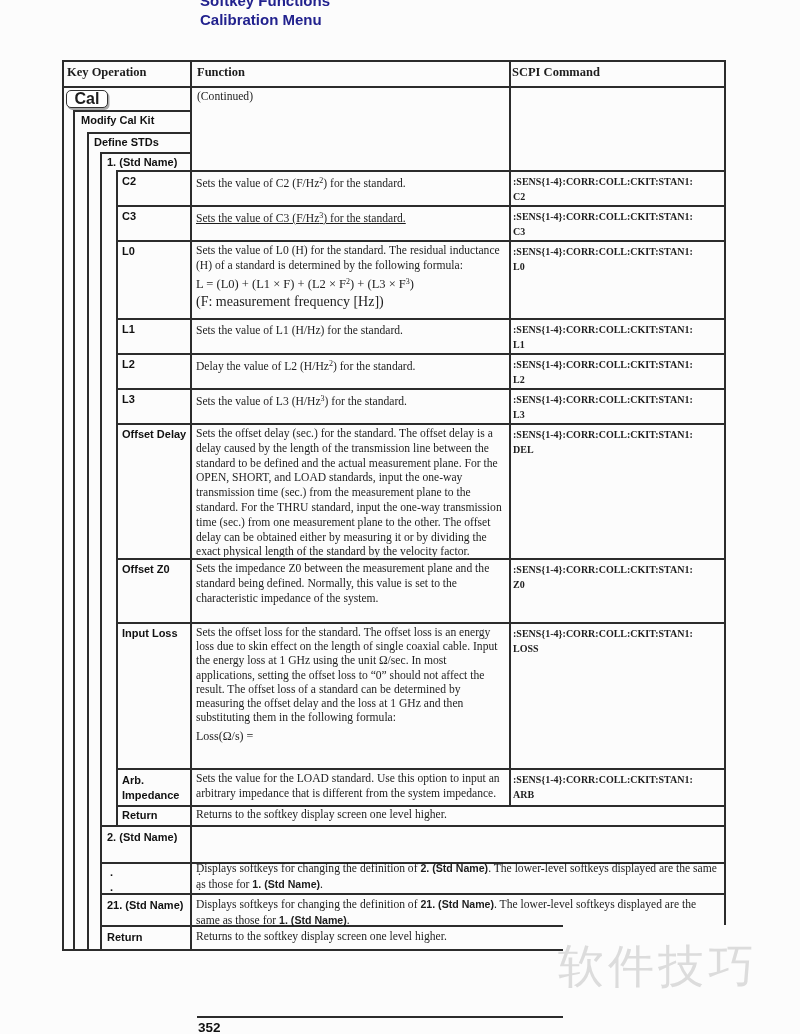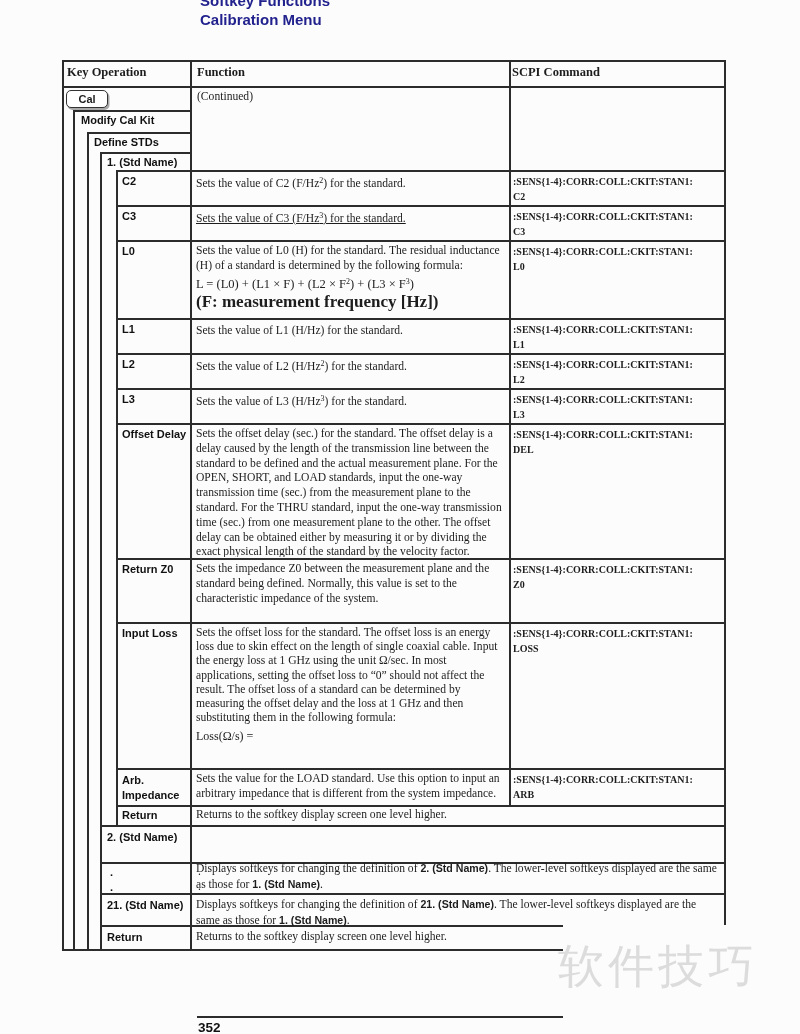--- a/index.html
+++ b/index.html
@@ -14,28 +14,28 @@
   .scpi{font-family:"Liberation Serif",serif;font-weight:bold;font-size:10px;line-height:15px;white-space:nowrap;}
   .sup{font-size:8px;position:relative;top:-4px;}
   .sub{font-size:8px;position:relative;top:2px;}
   .b{font-weight:bold;font-family:"Liberation Sans",sans-serif;font-size:10.6px;}
   .head-small{position:absolute;left:200px;top:-8px;font-family:"Liberation Sans",sans-serif;
               font-weight:bold;font-size:15px;color:#22228e;}
   .head-main{position:absolute;left:200px;top:11px;font-family:"Liberation Sans",sans-serif;
              font-weight:bold;font-size:15px;color:#22228e;}
   .calbtn{position:absolute;left:66px;top:90px;width:40px;height:16px;border:1.6px solid #333;
           border-radius:5px;background:#fff;box-shadow:1.5px 2px 0 #a8a8a8;
-          font-family:"Liberation Sans",sans-serif;font-weight:bold;font-size:11px;
+          font-family:"Liberation Sans",sans-serif;font-weight:bold;font-size:16px;
           display:flex;align-items:center;justify-content:center;}
   .formula{font-size:12.5px;margin-top:3px;}
   .fracwrap{display:flex;align-items:center;gap:6px;margin-top:4px;font-size:12px;}
   .fraction{display:inline-block;text-align:center;}
   .frac-num{padding:0 5px 1px 5px;}
   .frac-den{border-top:1.4px solid #222;padding:1px 5px 0 5px;}
-  .note{font-size:17px;margin-top:2px;font-weight:bold;}
+  .note{font-size:14px;margin-top:2px;}
   .watermark{position:absolute;left:558px;top:936px;font-family:"Liberation Sans",sans-serif;
              font-size:46px;color:#dcdcdc;letter-spacing:4px;white-space:nowrap;}
   .pgrule{position:absolute;left:197px;top:1016px;width:366px;height:2.4px;background:#2c2c2c;}
   .pgnum{position:absolute;left:198px;top:1020px;font-family:"Liberation Sans",sans-serif;
          font-weight:bold;font-size:13.5px;color:#111;}
 </style>
 </head>
 <body>
 
 <div class="page">
@@ -98,32 +98,32 @@
     <div class="formula"><span>L  =  (L0) + (L1 × F) + (L2 × F</span><span class="sup">2</span><span>) + (L3 × F</span><span class="sup">3</span><span>)</span></div>
     <div class="note">(F: measurement frequency [Hz])</div>
   </div>
   <div class="cell scpi" style="left:513px;top:244px;width:208px;">:SENS{1-4}:CORR:COLL:CKIT:STAN1:<br>L0</div>
 
   <div class="cell key" style="left:122px;top:323px;">L1</div>
   <div class="cell func" style="left:196px;top:324px;width:306px;">Sets the value of L1 (H/Hz) for the standard.</div>
   <div class="cell scpi" style="left:513px;top:322px;width:208px;">:SENS{1-4}:CORR:COLL:CKIT:STAN1:<br>L1</div>
 
   <div class="cell key" style="left:122px;top:358px;">L2</div>
-  <div class="cell func" style="left:196px;top:360px;width:306px;"><span>Sets the value of L2 (H/Hz</span><span class="sup">2</span><span>) for the standard.</span></div>
+  <div class="cell func" style="left:196px;top:360px;width:306px;"><span>Delay the value of L2 (H/Hz</span><span class="sup">2</span><span>) for the standard.</span></div>
   <div class="cell scpi" style="left:513px;top:357px;width:208px;">:SENS{1-4}:CORR:COLL:CKIT:STAN1:<br>L2</div>
 
   <div class="cell key" style="left:122px;top:393px;">L3</div>
   <div class="cell func" style="left:196px;top:395px;width:306px;"><span>Sets the value of L3 (H/Hz</span><span class="sup">3</span><span>) for the standard.</span></div>
   <div class="cell scpi" style="left:513px;top:392px;width:208px;">:SENS{1-4}:CORR:COLL:CKIT:STAN1:<br>L3</div>
 
   <div class="cell key" style="left:122px;top:428px;">Offset Delay</div>
   <div class="cell func" style="left:196px;top:427px;width:308px;height:130px;overflow:hidden;">Sets the offset delay (sec.) for the standard. The offset delay is a delay caused by the length of the transmission line between the standard to be defined and the actual measurement plane. For the OPEN, SHORT, and LOAD standards, input the one-way transmission time (sec.) from the measurement plane to the standard. For the THRU standard, input the one-way transmission time (sec.) from one measurement plane to the other. The offset delay can be obtained either by measuring it or by dividing the exact physical length of the standard by the velocity factor.</div>
   <div class="cell scpi" style="left:513px;top:427px;width:208px;">:SENS{1-4}:CORR:COLL:CKIT:STAN1:<br>DEL</div>
 
-  <div class="cell key" style="left:122px;top:563px;">Return Z0</div>
+  <div class="cell key" style="left:122px;top:563px;">Offset Z0</div>
   <div class="cell func" style="left:196px;top:562px;width:308px;">Sets the impedance Z0 between the measurement plane and the standard being defined. Normally, this value is set to the characteristic impedance of the system.</div>
   <div class="cell scpi" style="left:513px;top:562px;width:208px;">:SENS{1-4}:CORR:COLL:CKIT:STAN1:<br>Z0</div>
 
   <div class="cell key" style="left:122px;top:627px;">Input Loss</div>
   <div class="cell func tight" style="left:196px;top:626px;width:310px;height:140px;overflow:hidden;">
     <div>Sets the offset loss for the standard. The offset loss is an energy loss due to skin effect on the length of single coaxial cable. Input the energy loss at 1 GHz using the unit Ω/sec. In most applications, setting the offset loss to “0” should not affect the result. The offset loss of a standard can be determined by measuring the offset delay and the loss at 1 GHz and then substituting them in the following formula:</div>
     <div class="fracwrap">
       <span>Loss(Ω/s)  =</span>
     </div>
   </div>

